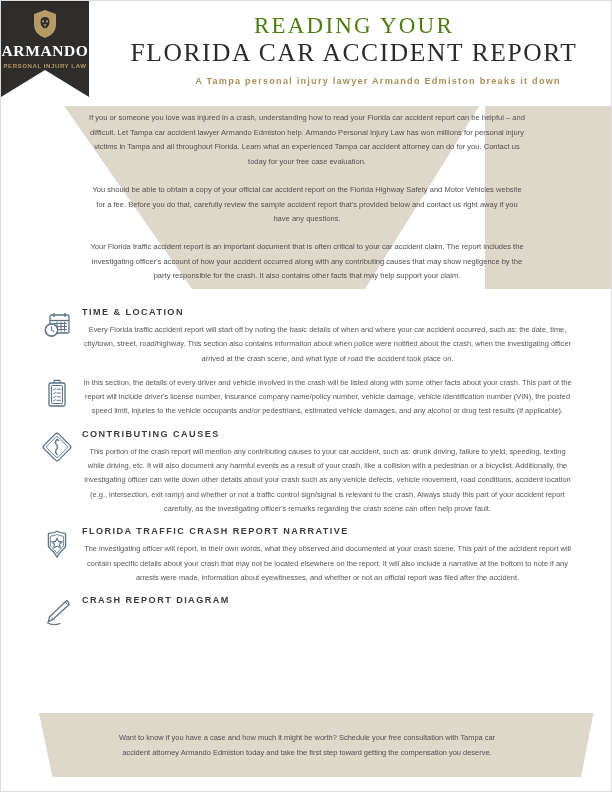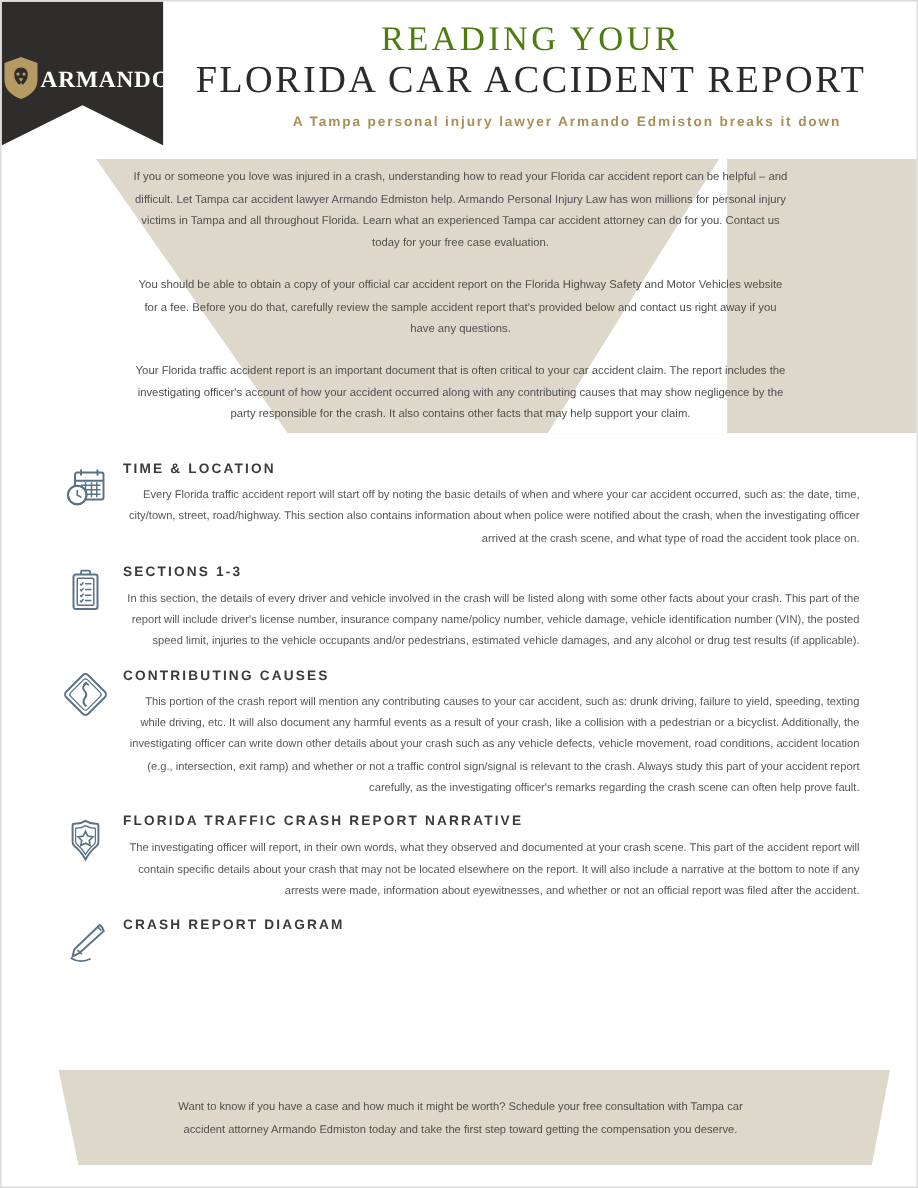--- a/index.html
+++ b/index.html
@@ -31,27 +31,27 @@
   .header {
     position: absolute;
     left: 0; top: 0;
     width: 612px;
     height: 96px;
   }
 
   .logo-panel {
     position: absolute;
     left: 0; top: 0;
-    width: 108px;
+    width: 88px;
     height: 96px;
     background: #2e2d2b;
     -webkit-clip-path: polygon(0 0, 100% 0, 100% 100%, 50% 72%, 0 100%);
     clip-path: polygon(0 0, 100% 0, 100% 100%, 50% 72%, 0 100%);
     display: flex;
-    flex-direction: row;
+    flex-direction: column;
     align-items: center;
     padding-top: 8px;
     box-sizing: border-box;
   }
   .logo-shield {
     width: 26px;
     height: 30px;
     margin-bottom: 2px;
   }
   .logo-word {
@@ -171,21 +171,21 @@
     font-weight: 700;
     color: #3b3b3b;
     letter-spacing: 1.45px;
     margin: 6px 0 6px 0;
   }
   .sec-body {
     font-size: 7.45px;
     line-height: 1.92;
     color: #585858;
     margin: 0;
-    text-align: right;
+    text-align: center;
   }
 
   
   .footer {
     position: absolute;
     left: 0; bottom: 14px;
     width: 612px;
     height: 64px;
     padding-left: 42px;
   }
@@ -284,21 +284,20 @@
             <line x1="15.6" y1="11.2" x2="20" y2="11.2"></line>
             <path d="M12.4 15 L13.2 15.9 L14.7 14"></path>
             <line x1="15.6" y1="15" x2="20" y2="15"></line>
             <path d="M12.4 18.8 L13.2 19.7 L14.7 17.8"></path>
             <line x1="15.6" y1="18.8" x2="20" y2="18.8"></line>
             <path d="M12.4 22.3 L13.2 23.2 L14.7 21.3"></path>
             <line x1="15.6" y1="22.3" x2="20" y2="22.3"></line>
           </g>
         </svg>
       </span>
-      <div class="sec-title">SECTIONS 1-3</div>
       <p class="sec-body">In this section, the details of every driver and vehicle involved in the crash will be listed along with some other facts about your crash. This part of the report will include driver's license number, insurance company name/policy number, vehicle damage, vehicle identification number (VIN), the posted speed limit, injuries to the vehicle occupants and/or pedestrians, estimated vehicle damages, and any alcohol or drug test results (if applicable).</p>
     </div>
 
     <div class="section">
       <span class="sec-icon">
         <svg viewBox="0 0 32 32" aria-hidden="true" fill="none" stroke="#5a7285" stroke-width="1.3">
           <rect x="5.6" y="5.6" width="20.8" height="20.8" rx="2.6" transform="rotate(45 16 16)"></rect>
           <rect x="8.1" y="8.1" width="15.8" height="15.8" rx="2" transform="rotate(45 16 16)" stroke-width="0.85"></rect>
           <path d="M16.6 24 Q13.4 21.3 15.4 18.6 Q17.6 16 15.2 13.4 Q13.2 11 16.4 8.4" stroke-width="1.35"></path>
           <path d="M14.6 9.8 L16.4 8.2 L18.2 9.9" stroke-width="1.2"></path>

